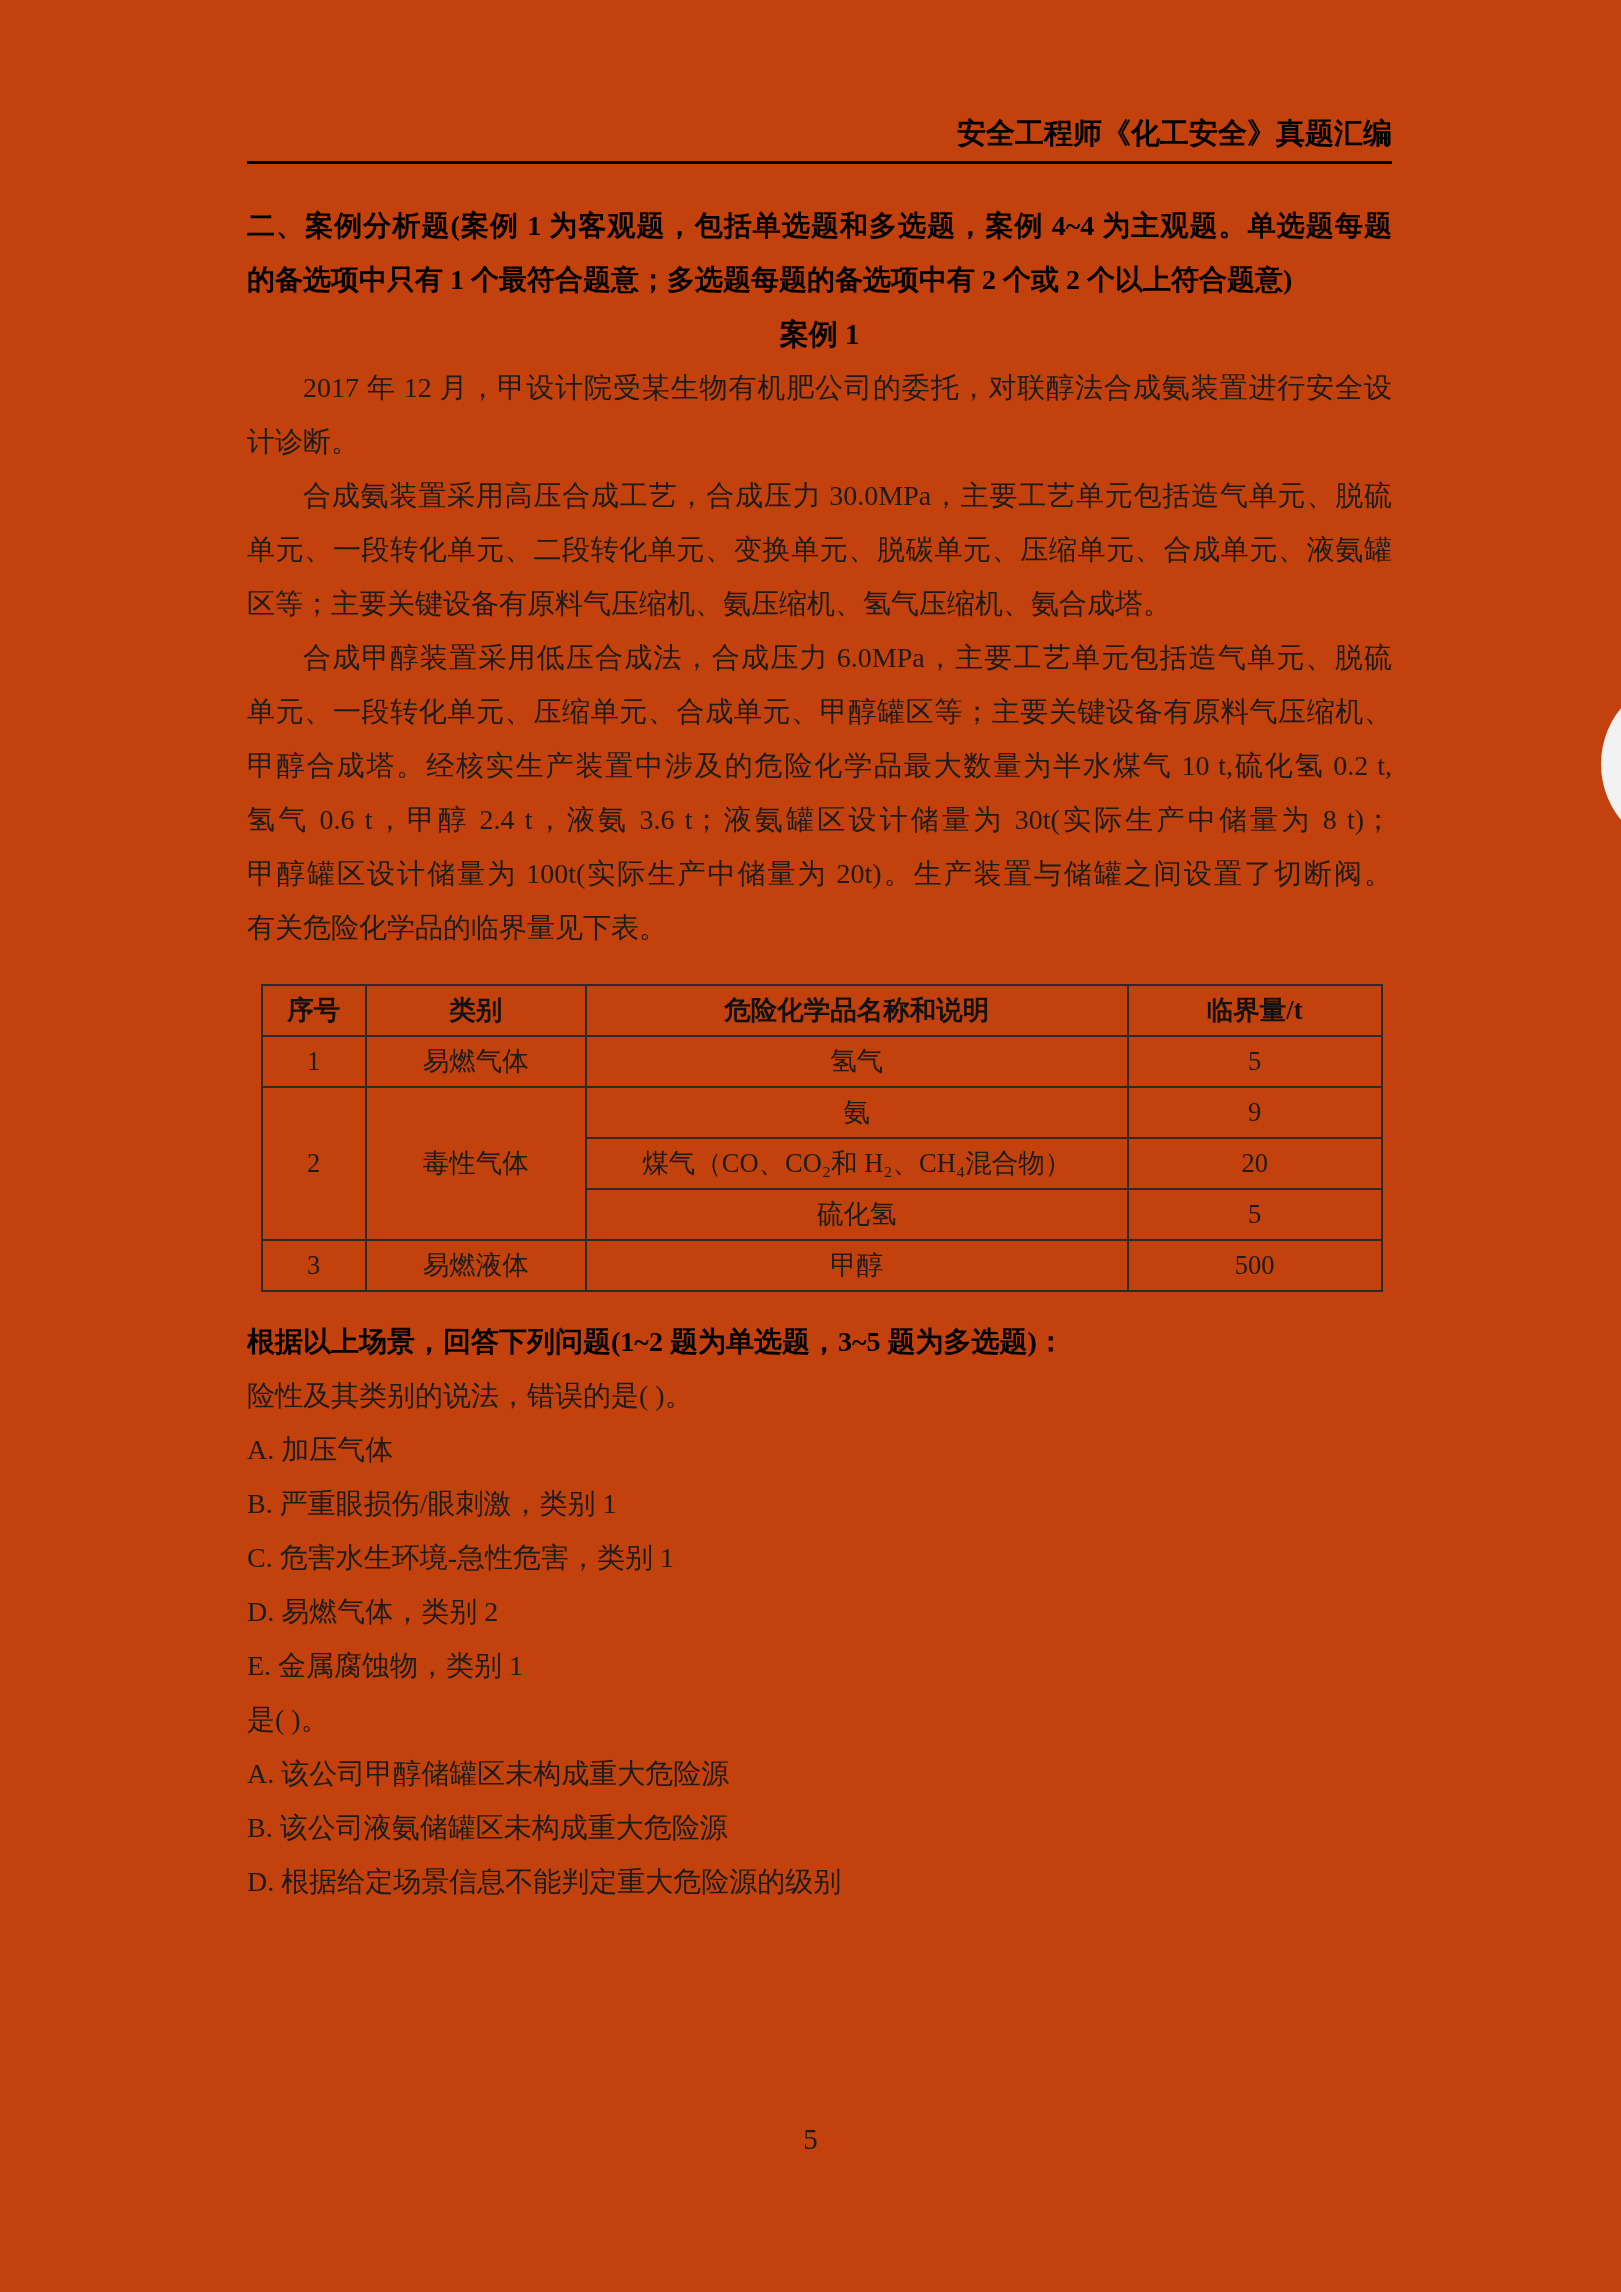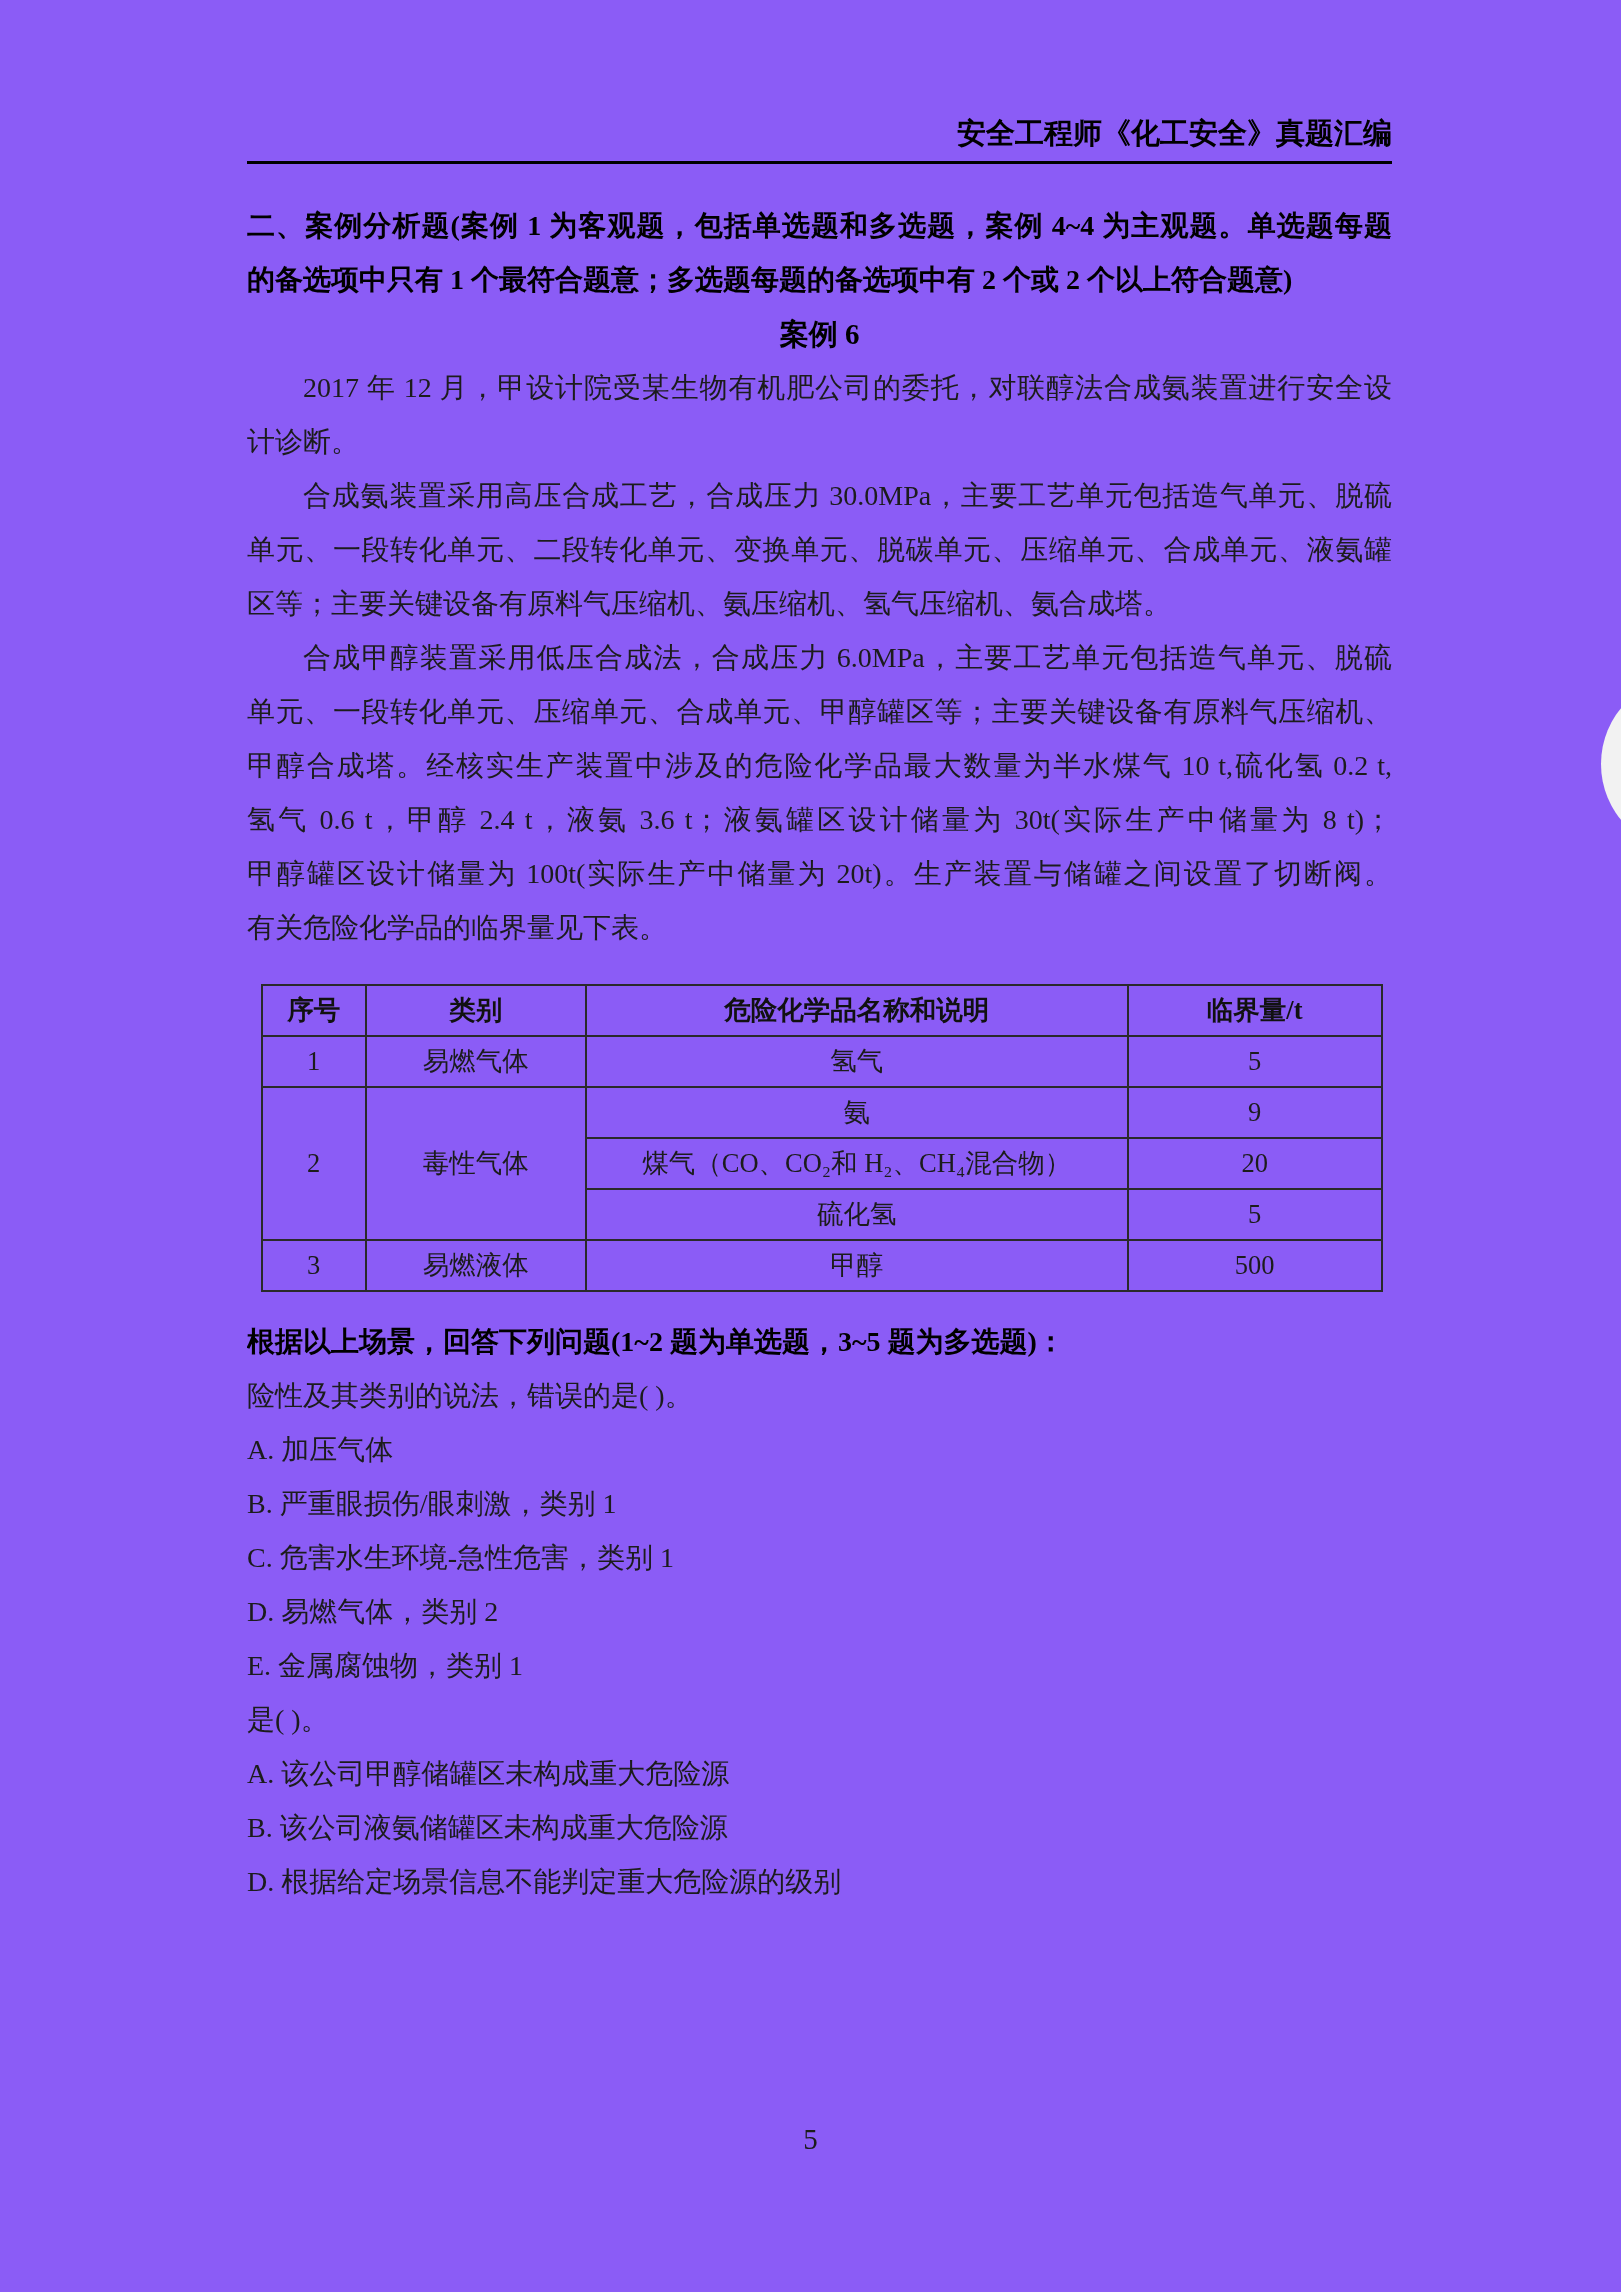--- a/index.html
+++ b/index.html
@@ -1,20 +1,20 @@
 <!DOCTYPE html>
 <html><head>
 <meta charset="utf-8">
 <style>
   html,body { margin:0; padding:0; }
   body { background:#ffffff; }
   .page {
     position:relative;
     width:1621px; height:2293px;
-    background:#8b5cf6;
+    background:#c2410c;
     overflow:hidden;
     font-family:"Liberation Serif","DejaVu Serif",serif;
     color:#1c1c1c;
   }
   .watermark {
     position:absolute; left:1601px; top:676px;
     width:176px; height:176px; border-radius:50%;
     background:#f2f2f2;
   }
   .content { position:absolute; left:247px; top:0; width:1145px; }
@@ -84,21 +84,21 @@
   <div class="content">
 
     <div class="doc-header">安全工程师《化工安全》真题汇编</div>
     <div class="header-rule"></div>
 
     <div class="section-intro">
       <div class="line jl bold">二、案例分析题(案例 1 为客观题，包括单选题和多选题，案例 4~4 为主观题。单选题每题</div>
       <div class="line ll bold">的备选项中只有 1 个最符合题意；多选题每题的备选项中有 2 个或 2 个以上符合题意)</div>
     </div>
 
-    <div class="center-title">案例 6</div>
+    <div class="center-title">案例 1</div>
 
     <div>
       <div class="line jl indent">2017 年 12 月，甲设计院受某生物有机肥公司的委托，对联醇法合成氨装置进行安全设</div>
       <div class="line ll">计诊断。</div>
       <div class="line jl indent">合成氨装置采用高压合成工艺，合成压力 30.0MPa，主要工艺单元包括造气单元、脱硫</div>
       <div class="line jl">单元、一段转化单元、二段转化单元、变换单元、脱碳单元、压缩单元、合成单元、液氨罐</div>
       <div class="line ll">区等；主要关键设备有原料气压缩机、氨压缩机、氢气压缩机、氨合成塔。</div>
       <div class="line jl indent">合成甲醇装置采用低压合成法，合成压力 6.0MPa，主要工艺单元包括造气单元、脱硫</div>
       <div class="line jl">单元、一段转化单元、压缩单元、合成单元、甲醇罐区等；主要关键设备有原料气压缩机、</div>
       <div class="line jl">甲醇合成塔。经核实生产装置中涉及的危险化学品最大数量为半水煤气 10 t,硫化氢 0.2 t,</div>

